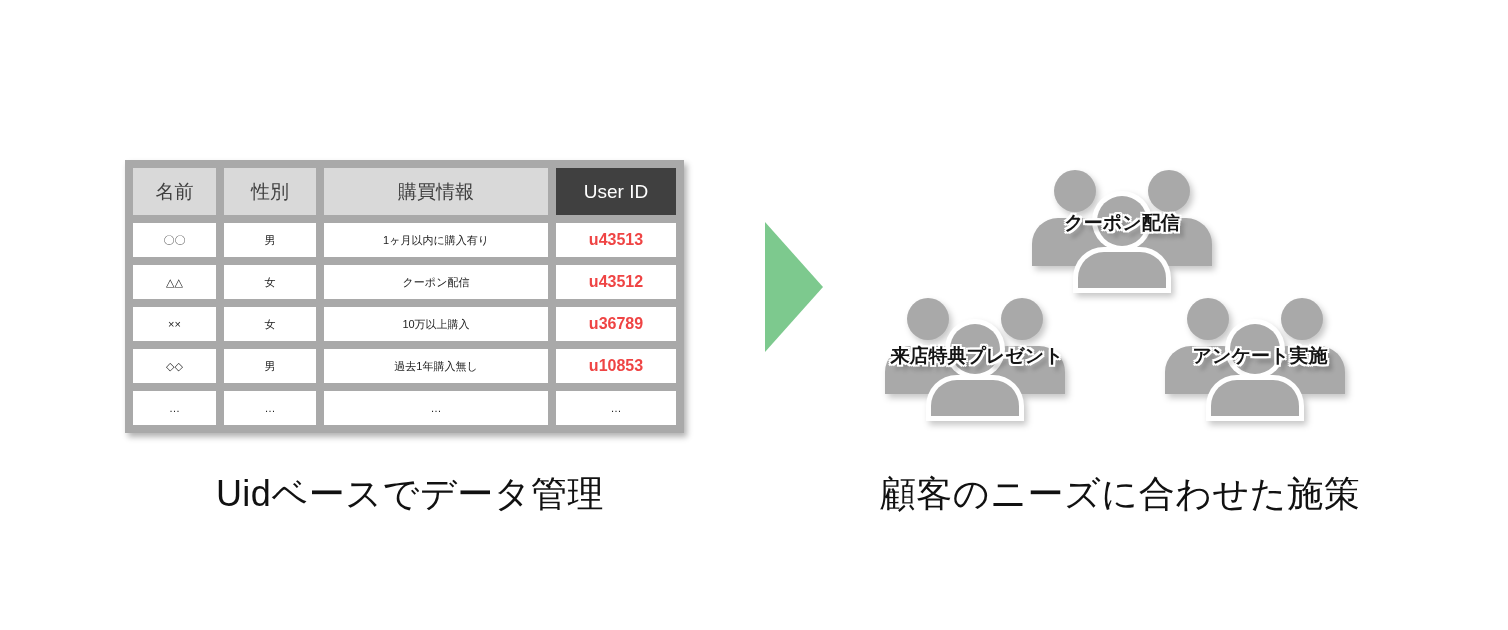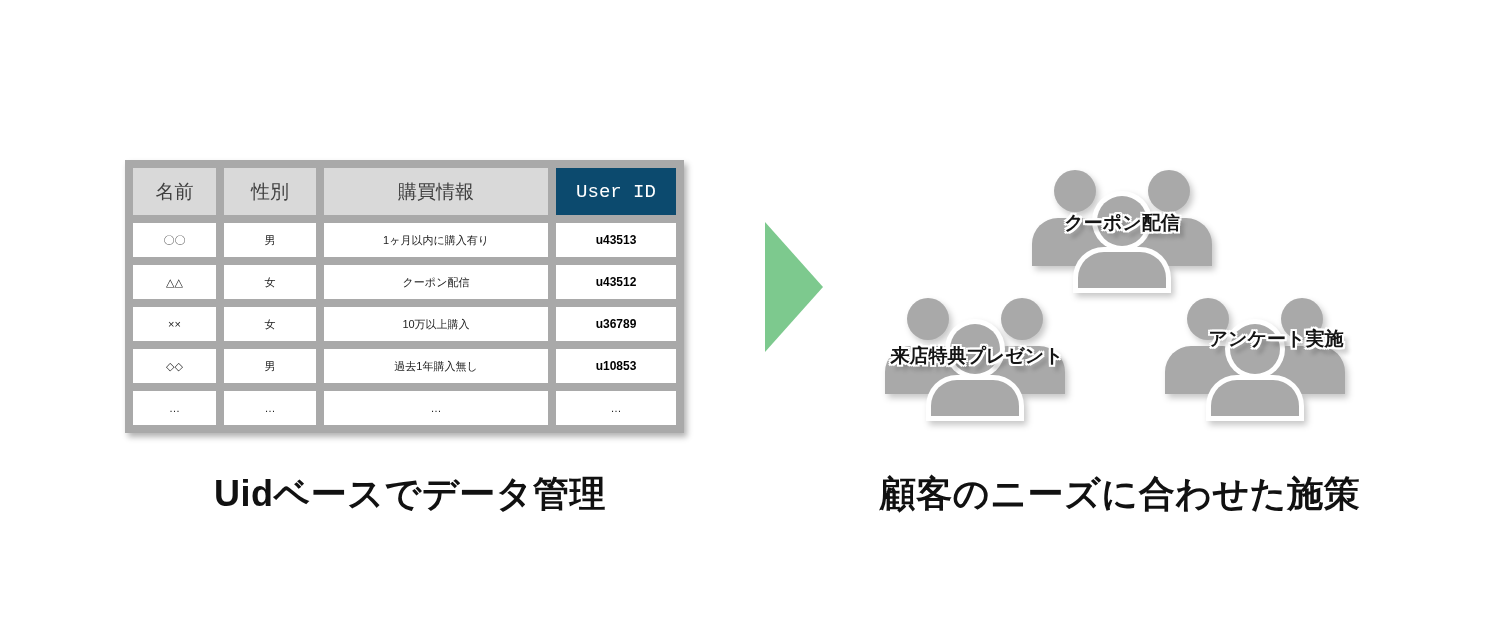--- a/index.html
+++ b/index.html
@@ -13,33 +13,33 @@
     position:absolute;left:125px;top:160px;
     border-collapse:separate;border-spacing:8px;
     background:#a9a9a9;table-layout:fixed;
     box-shadow:3px 4px 6px rgba(0,0,0,0.3);
   }
   .uid-table th,.uid-table td{
     text-align:center;vertical-align:middle;padding:0 4px;
     overflow:hidden;white-space:nowrap;
   }
   .uid-table th{
-    background:#d9d9d9;color:#3f3f3f;font-weight:400;font-size:19px;height:47px;font-family:Liberation Mono, monospace;
+    background:#d9d9d9;color:#3f3f3f;font-weight:400;font-size:19px;height:47px;
   }
   .uid-table th.uid-h{color:#ffffff;}
   .uid-table td{
     background:#ffffff;color:#222222;font-size:11px;height:34px;
   }
-  .uid-table td.uid-c{font-size:12px;font-weight:600;color:#000000;}
+  .uid-table td.uid-c{font-size:16px;font-weight:600;color:#ef4444;}
   .col-name{width:83px;} .col-sex{width:92px;} .col-info{width:224px;} .col-uid{width:120px;}
 
   
   .caption{
     position:absolute;top:470px;transform:translateX(-50%);
-    font-size:36px;font-weight:bold;color:#111111;white-space:nowrap;letter-spacing:0.5px;
+    font-size:36px;font-weight:normal;color:#111111;white-space:nowrap;letter-spacing:0.5px;
   }
   .caption.left-cap{left:410px;}
   .caption.right-cap{left:1120px;text-align:right;}
 
   
   .arrow{
     position:absolute;left:765px;top:222px;width:58px;height:130px;
     clip-path:polygon(0 0,100% 50%,0 100%);
     background:#7dc98e;
   }
@@ -68,40 +68,40 @@
   .glabel{
     position:absolute;left:50%;transform:translateX(-50%);z-index:5;
     font-size:19px;font-weight:bold;color:#141414;white-space:nowrap;
     text-shadow:
       -2px -2px 0 #fff, 2px -2px 0 #fff, -2px 2px 0 #fff, 2px 2px 0 #fff,
       0 -2px 0 #fff, 0 2px 0 #fff, -2px 0 0 #fff, 2px 0 0 #fff,
       5px 6px 4px rgba(0,0,0,0.3);
   }
   .g1 .glabel{top:42px;}
   .g2 .glabel{top:47px;margin-left:2px;}
-  .g3 .glabel{top:30px;margin-left:21px;}
+  .g3 .glabel{top:47px;margin-left:5px;}
 </style>
 </head>
 <body>
 
 <div class="canvas">
 
   <table class="uid-table">
     <colgroup>
       <col class="col-name">
         <col class="col-sex">
         <col class="col-info">
         <col class="col-uid">
     </colgroup>
     <thead>
       <tr>
         <th>名前</th>
         <th>性別</th>
         <th>購買情報</th>
-        <th class="uid-h" style="background: #0c4a6e;">User ID</th>
+        <th class="uid-h" style="background: #404040;">User ID</th>
       </tr>
     </thead>
     <tbody>
       <tr>
         <td>〇〇</td>
         <td>男</td>
         <td>1ヶ月以内に購入有り</td>
         <td class="uid-c">u43513</td>
       </tr>
       <tr>

